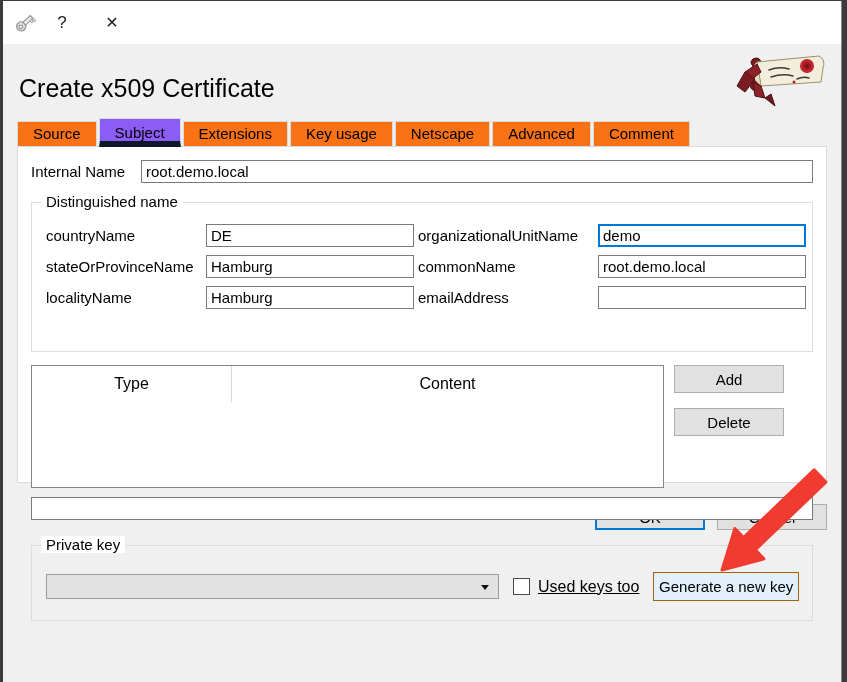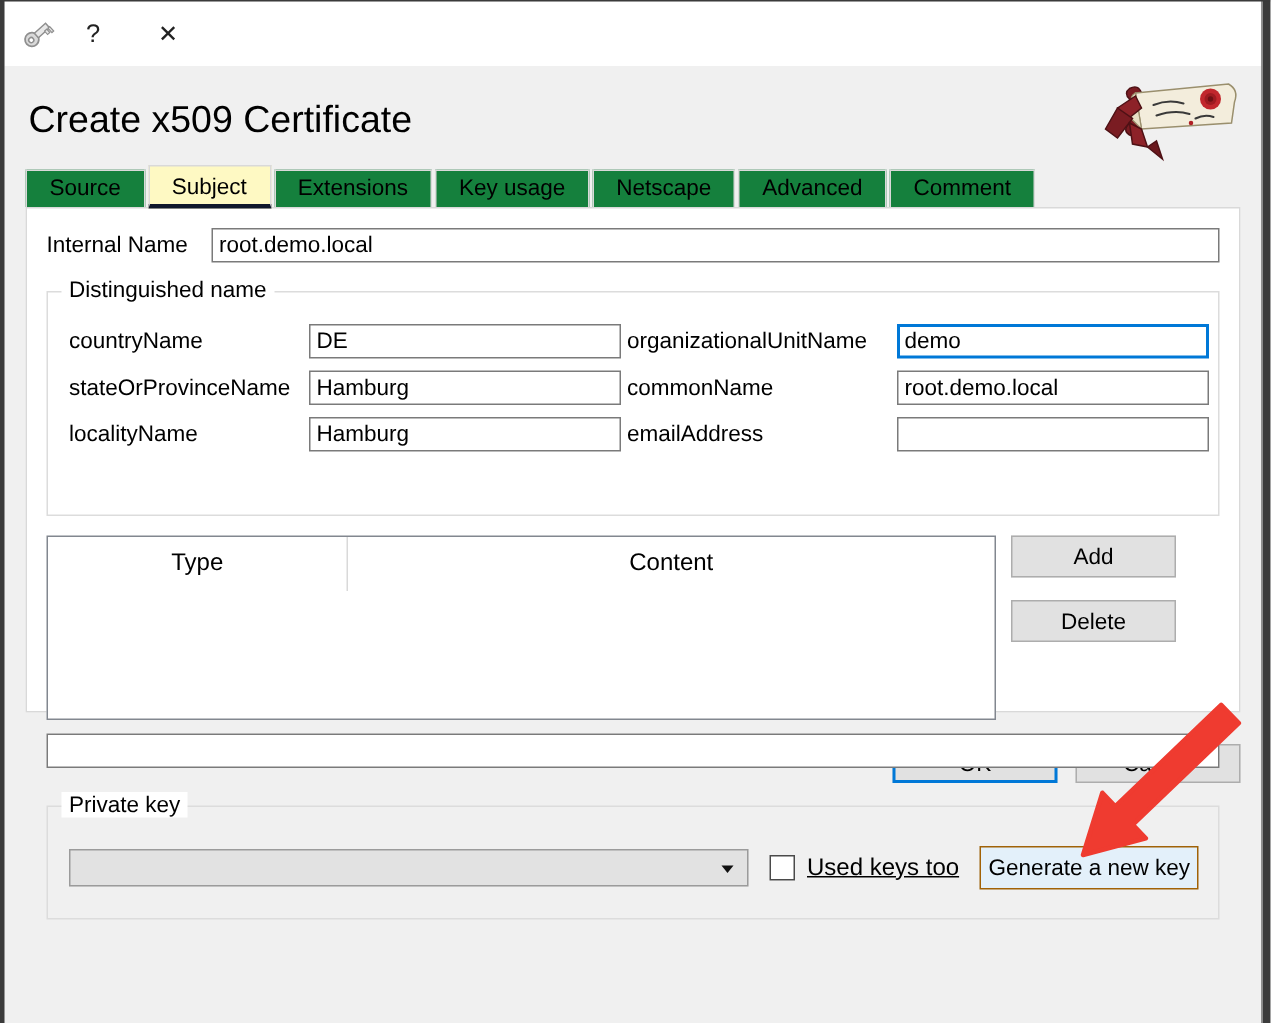--- a/index.html
+++ b/index.html
@@ -12,29 +12,29 @@
 
   .window { position:absolute; left:3px; top:1px; right:6px; bottom:0; display:flex; flex-direction:column; }
 
   
   .titlebar { height:43px; background:#ffffff; display:flex; align-items:center; padding-left:10px; flex:none; }
   .titlebar-title { font-size:16px; color:#000; margin-left:10px; flex:1; }
   .tb-btn { width:50px; text-align:center; font-size:17px; color:#222; cursor:default; }
   .tb-close { font-size:16px; }
 
   
-  .dlg-body { flex:1; background:#f0f0f0; position:relative; padding:0 12px; }
+  .dlg-body { flex:1; background:#f0f0f0; position:relative; padding:8px 12px; }
   .page-title { font-size:25px; font-weight:400; color:#000; margin:22px 0 0 4px; }
   .logo { position:absolute; right:10px; top:8px; }
 
   
   .tabbar { display:flex; align-items:flex-end; margin:15px 0 0 2px; position:relative; z-index:2; }
-  .tab { height:25px; line-height:24px; padding:0 15px; font-size:15px; background:#15803d;
+  .tab { height:25px; line-height:24px; padding:0 15px; font-size:15px; background:#f97316;
          border:1px solid #d9d9d9; border-bottom:none; margin-right:2px; color:#000; }
-  .tab.active { background:#fef9c3; height:29px; line-height:28px; margin-bottom:-1px; border-bottom:3px solid #0f172a; }
+  .tab.active { background:#8b5cf6; height:29px; line-height:28px; margin-bottom:-1px; border-bottom:6px solid #0f172a; }
 
   
   .panel { position:relative; background:#fff; border:1px solid #d9d9d9; height:337px; margin:0 2px; padding:13px 13px 0 13px; z-index:1; }
 
   .in-row { display:flex; align-items:center; }
   .in-label { font-size:15px; width:110px; flex:none; }
   .text-input { height:23px; border:1px solid #7a7a7a; font-size:15px; padding:0 4px; background:#fff;
                 font-family:"Liberation Sans", sans-serif; color:#000; outline:none; }
   .in-row .text-input { flex:1; }
 

